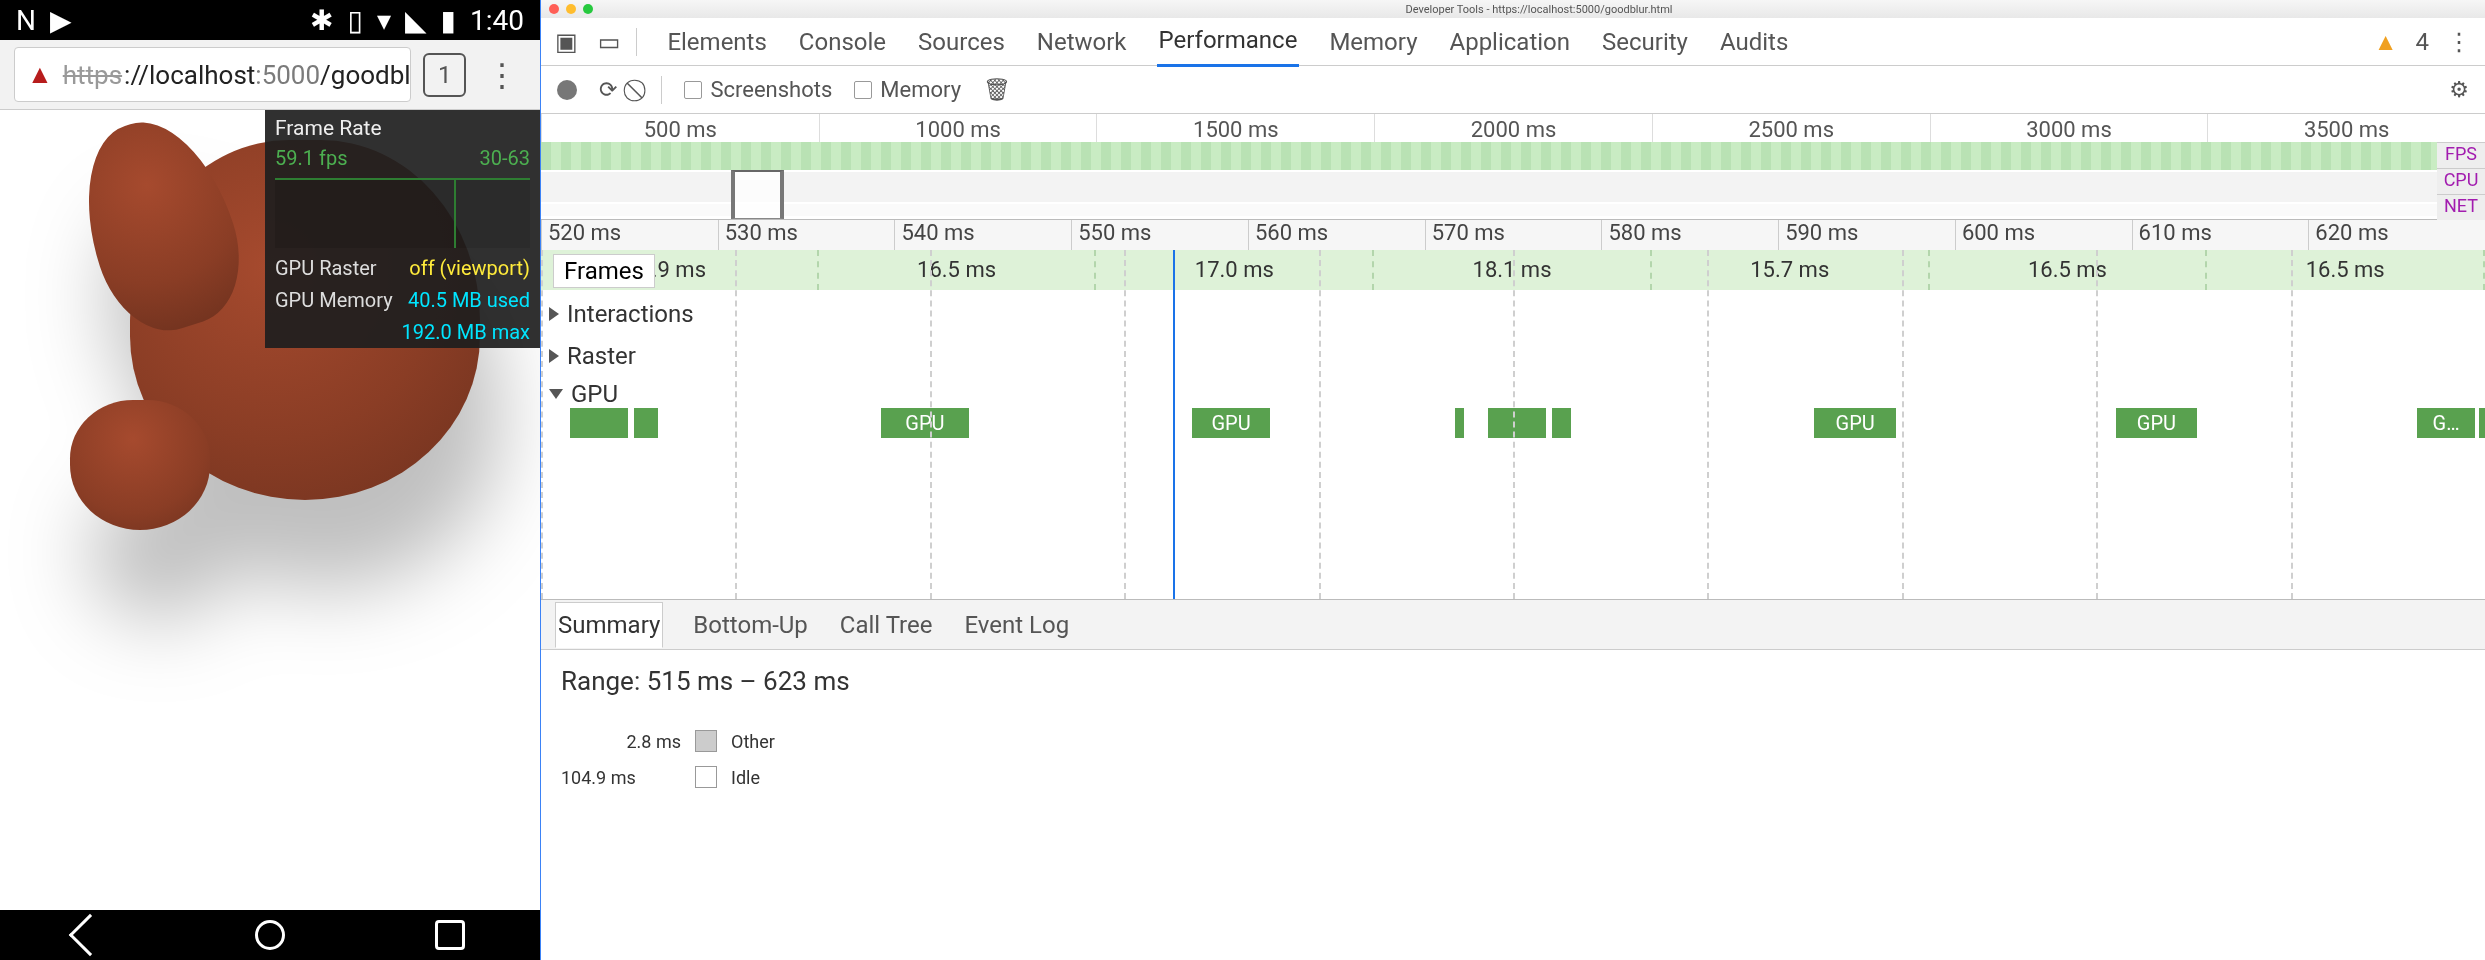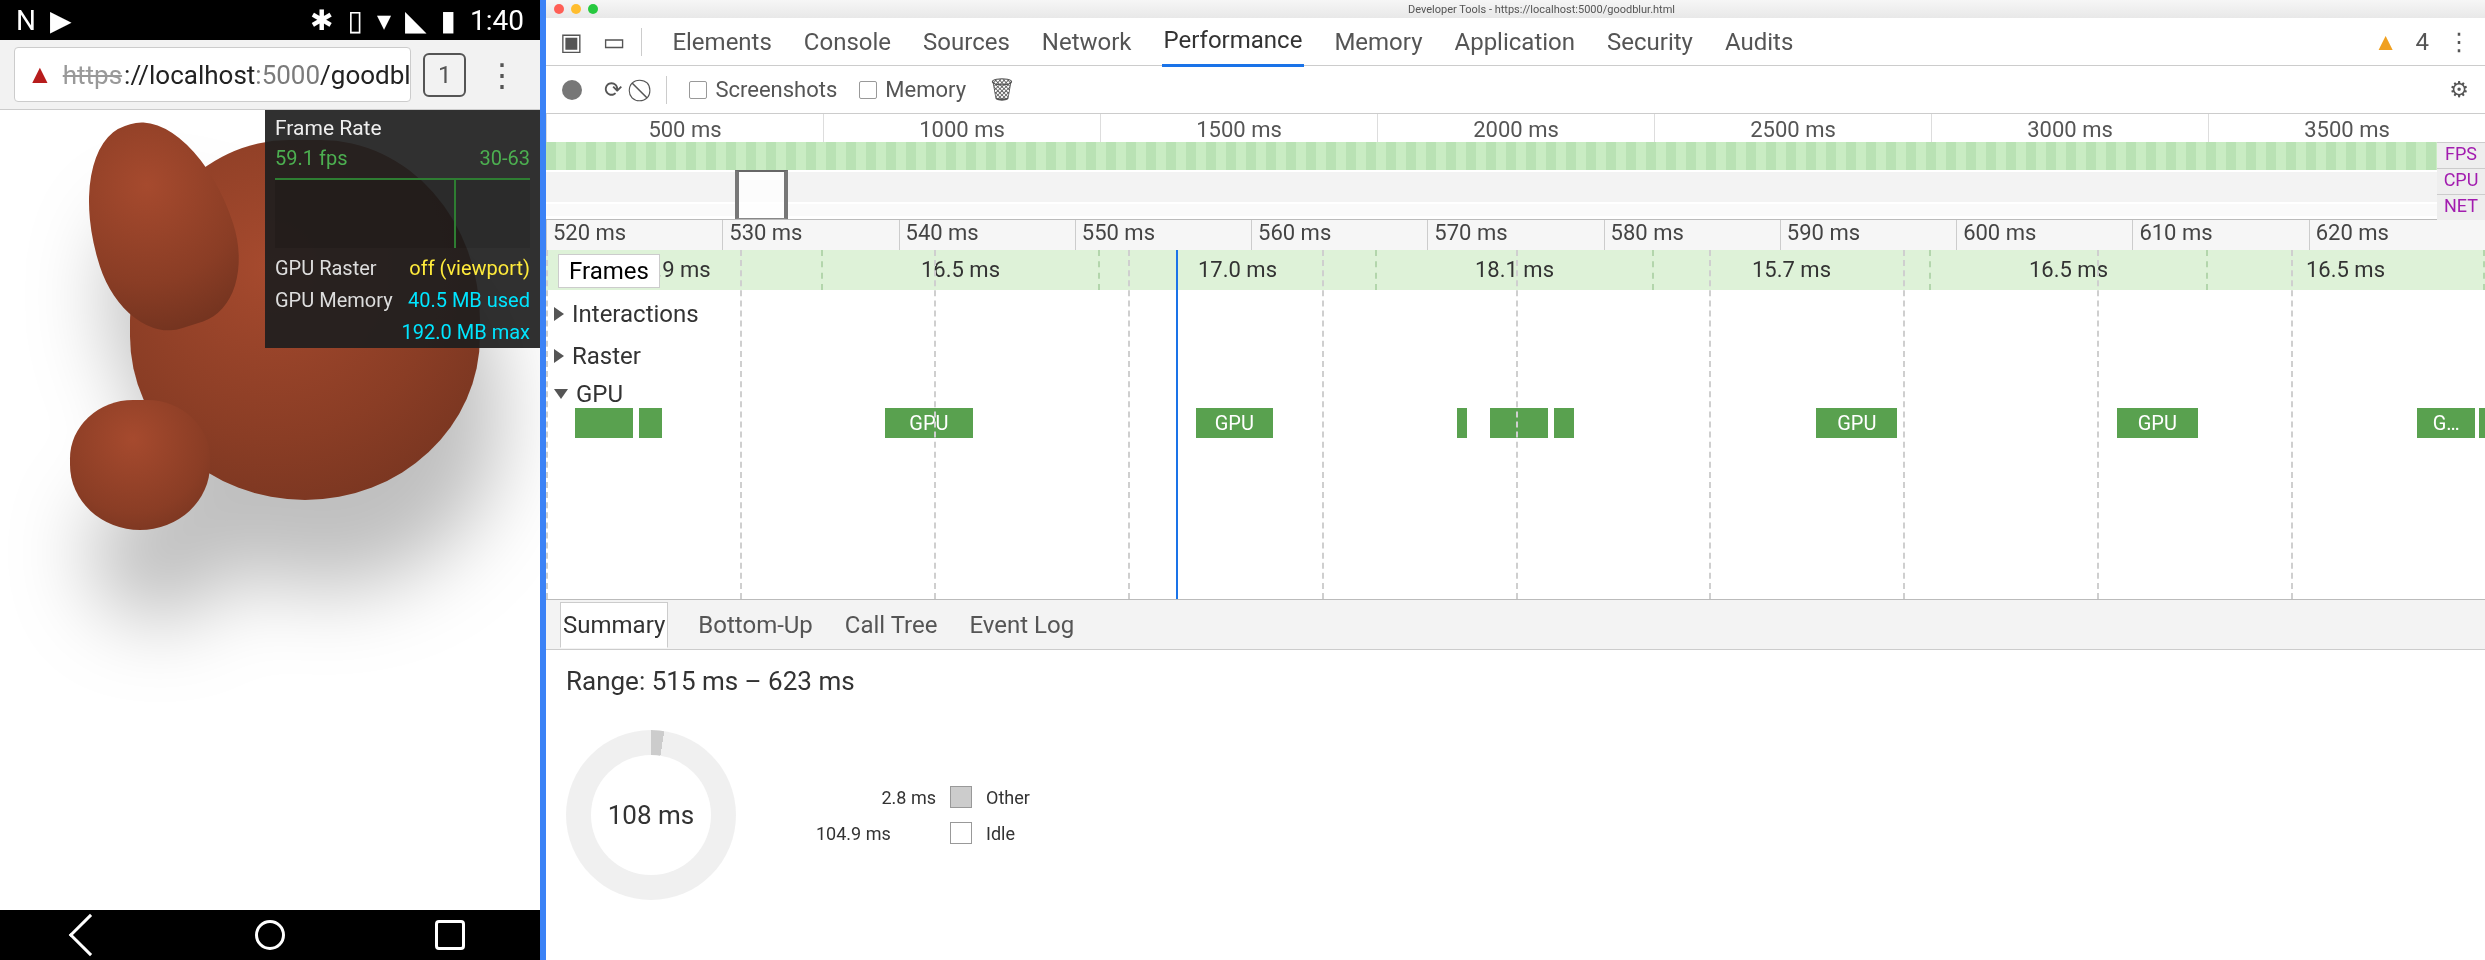--- a/index.html
+++ b/index.html
@@ -43,21 +43,21 @@
   .overlay .yellow { color:#ffeb3b; }
   .spark { height:70px; background:linear-gradient(#2e7d32,#2e7d32) 0 0/100% 2px no-repeat, rgba(0,0,0,0.1); margin:4px 10px; position:relative; }
   .spark::after{content:""; position:absolute; left:70%; top:0; bottom:0; width:2px; background:#2e7d32;}
   .navbar { position:absolute; left:0; right:0; bottom:0; height:50px; background:#000; display:flex; align-items:center; justify-content:space-around; }
   .navbar span { width:30px; height:30px; display:inline-block; }
   .nb-back { border-left:3px solid #fff; border-bottom:3px solid #fff; transform:rotate(45deg); width:18px; height:18px; }
   .nb-home { border:3px solid #fff; border-radius:50%; }
   .nb-recent { border:3px solid #fff; border-radius:4px; width:24px; height:24px; }
 
   
-  .devtools { flex:1 1 auto; height:960px; display:flex; flex-direction:column; border-left:6px solid #3b82f6; background:#fff; }
+  .devtools { flex:1 1 auto; height:960px; display:flex; flex-direction:column; border-left:1px solid #3b82f6; background:#fff; }
   .mac-titlebar { height:18px; background:linear-gradient(#f6f6f6,#e8e8e8); display:flex; align-items:center; padding:0 8px; gap:8px; }
   .mac-titlebar .dots{display:flex; gap:7px;}
   .mac-titlebar .dot{width:10px;height:10px;border-radius:50%;}
   .dot.r{background:#ff5f56;} .dot.y{background:#ffbd2e;} .dot.g{background:#27c93f;}
   .mac-titlebar .t{flex:1; text-align:center; font-size:11px; color:#555;}
   .tabbar { height:48px; display:flex; align-items:center; padding:0 14px; border-bottom:1px solid #ccc; gap:28px; font-size:24px; color:#555; }
   .tabbar .group-l { display:flex; align-items:center; gap:20px; padding-right:16px; border-right:1px solid #ccc; }
   .tabbar .tab { cursor:pointer; padding:10px 2px; }
   .tabbar .tab.active { color:#333; border-bottom:3px solid #1a73e8; }
   .tabbar .right { margin-left:auto; display:flex; align-items:center; gap:18px; }
@@ -308,25 +308,20 @@
   <div class="summary-tabs">
     <span class="stab active">Summary</span>
     <span class="stab">Bottom-Up</span>
     <span class="stab">Call Tree</span>
     <span class="stab">Event Log</span>
   </div>
 
   <div class="summary-body">
     <div>Range: 515 ms – 623 ms</div>
     <div class="donut-wrap">
-      <div class="donut">
-        <div class="inner">
-            <span>108 ms</span>
-          </div>
-      </div>
       <div class="legend" id="legend">
           <div class="row">
             <span style="width: 120px; text-align: right;">2.8 ms</span>
             <span class="sw" style="background: rgb(204, 204, 204);"></span>
             <span>Other</span>
           </div>
           <div class="row">
             <span style="width: 120px; text-align: left;">104.9 ms</span>
             <span class="sw" style="background: rgb(255, 255, 255);"></span>
             <span>Idle</span>

